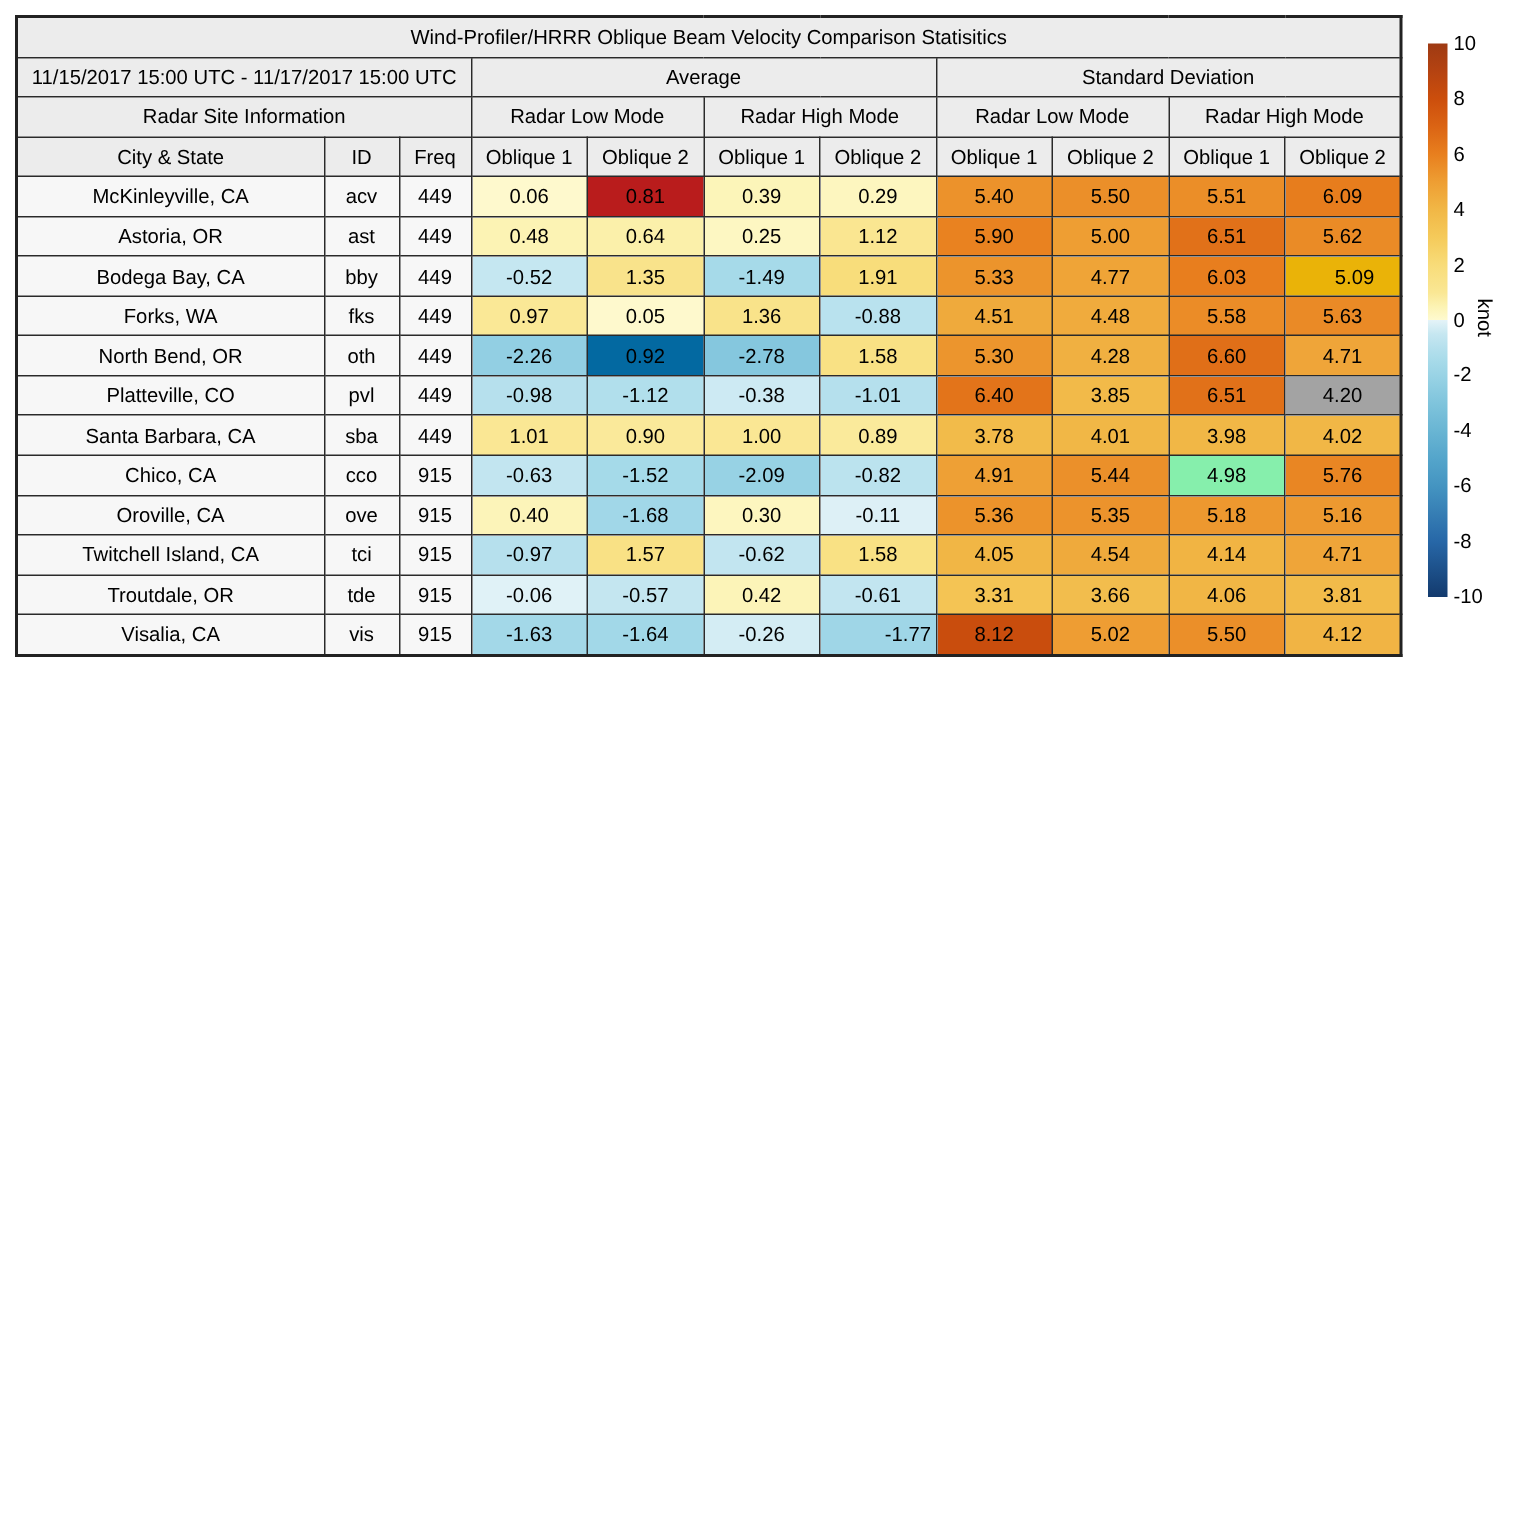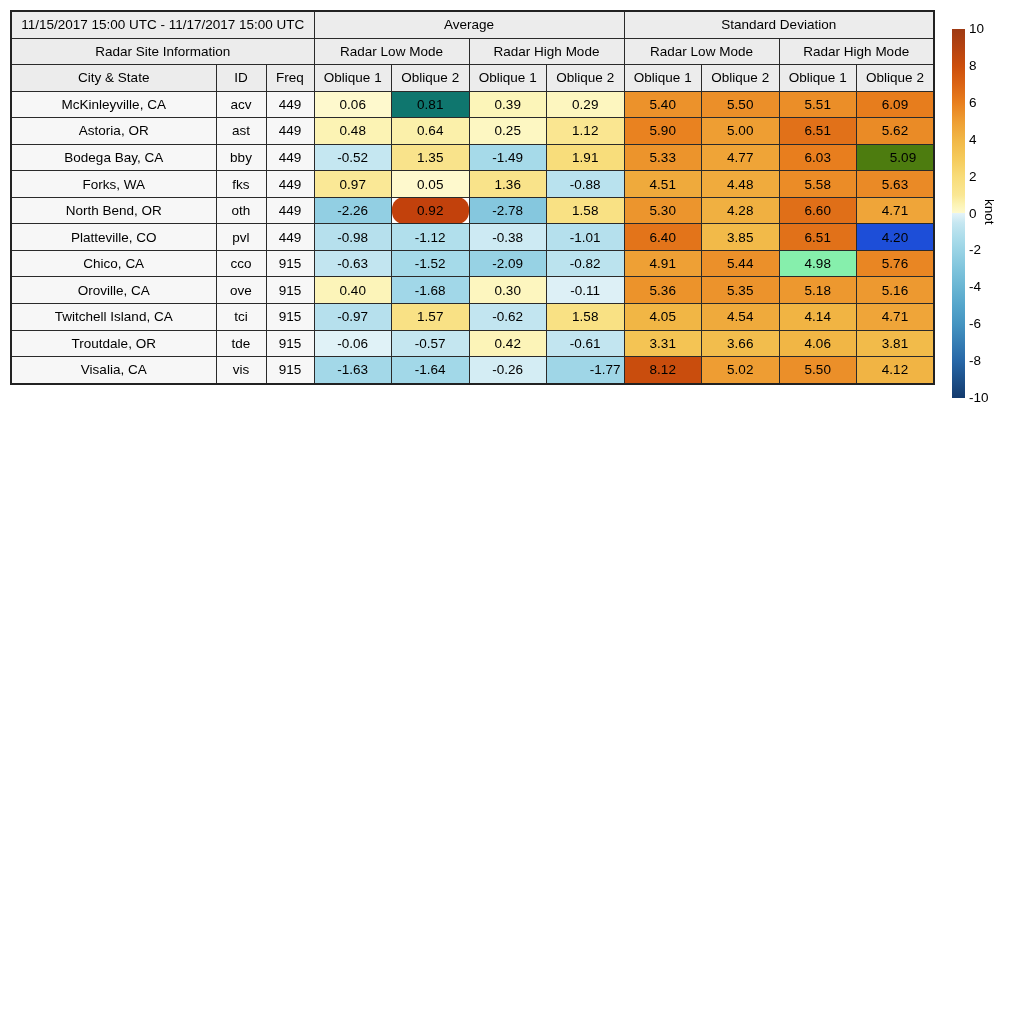--- a/index.html
+++ b/index.html
@@ -76,20 +76,23 @@
         <col style="width:77.5px">
         <col style="width:77.5px">
         <col style="width:77.5px">
       <col style="width:77.5px">
         <col style="width:77.5px">
         <col style="width:77.5px">
         <col style="width:77.5px">
     </colgroup>
     <thead>
       <tr>
+        <th colspan="11" class="hdr">Wind-Profiler/HRRR Oblique Beam Velocity Comparison Statisitics</th>
+      </tr>
+      <tr>
         <th colspan="3" class="hdr">11/15/2017 15:00 UTC - 11/17/2017 15:00 UTC</th>
         <th colspan="4" class="hdr">Average</th>
         <th colspan="4" class="hdr">Standard Deviation</th>
       </tr>
       <tr>
         <th colspan="3" class="hdr">Radar Site Information</th>
         <th colspan="2" class="hdr">Radar Low Mode</th>
         <th colspan="2" class="hdr">Radar High Mode</th>
         <th colspan="2" class="hdr">Radar Low Mode</th>
         <th colspan="2" class="hdr">Radar High Mode</th>
@@ -107,21 +110,21 @@
         <th class="hdr">Oblique 1</th>
         <th class="hdr">Oblique 2</th>
       </tr>
     </thead>
     <tbody id="tbody">
         <tr>
           <td class="site">McKinleyville, CA</td>
           <td class="site">acv</td>
           <td class="site">449</td>
           <td style="background: rgb(254, 249, 205);">0.06</td>
-          <td style="background: #0f766e;">0.81</td>
+          <td style="background: #b91c1c;">0.81</td>
           <td style="background: rgb(252, 245, 185);">0.39</td>
           <td style="background: rgb(253, 246, 191);">0.29</td>
           <td style="background: rgb(236, 146, 43);">5.40</td>
           <td style="background: rgb(235, 143, 41);">5.50</td>
           <td style="background: rgb(235, 142, 40);">5.51</td>
           <td style="background: rgb(231, 125, 29);">6.09</td>
         </tr>
         <tr>
           <td class="site">Astoria, OR</td>
           <td class="site">ast</td>
@@ -139,60 +142,73 @@
           <td class="site">Bodega Bay, CA</td>
           <td class="site">bby</td>
           <td class="site">449</td>
           <td style="background: rgb(197, 231, 241);">-0.52</td>
           <td style="background: rgb(249, 227, 139);">1.35</td>
           <td style="background: rgb(166, 218, 233);">-1.49</td>
           <td style="background: rgb(248, 221, 123);">1.91</td>
           <td style="background: rgb(236, 148, 44);">5.33</td>
           <td style="background: rgb(239, 164, 55);">4.77</td>
           <td style="background: rgb(232, 126, 30);">6.03</td>
-          <td style="background: #4d7c0f; padding-left: 16px;">5.09</td>
+          <td style="background: #eab308; padding-left: 16px;">5.09</td>
         </tr>
         <tr>
           <td class="site">Forks, WA</td>
           <td class="site">fks</td>
           <td class="site">449</td>
           <td style="background: rgb(250, 232, 150);">0.97</td>
           <td style="background: rgb(254, 249, 205);">0.05</td>
           <td style="background: rgb(249, 227, 138);">1.36</td>
           <td style="background: rgb(185, 226, 238);">-0.88</td>
           <td style="background: rgb(239, 170, 60); margin-left: 17px;">4.51</td>
           <td style="background: rgb(240, 171, 61);">4.48</td>
           <td style="background: rgb(235, 140, 39);">5.58</td>
           <td style="background: rgb(234, 138, 38);">5.63</td>
         </tr>
         <tr>
           <td class="site">North Bend, OR</td>
           <td class="site">oth</td>
           <td class="site">449</td>
           <td style="background: rgb(146, 207, 227);">-2.26</td>
-          <td style="background: #c2410c; border-radius: 12px;">0.92</td>
+          <td style="background: #0369a1;">0.92</td>
           <td style="background: rgb(133, 199, 222);">-2.78</td>
           <td style="background: rgb(249, 225, 132);">1.58</td>
           <td style="background: rgb(236, 149, 45);">5.30</td>
           <td style="background: rgb(240, 176, 65);">4.28</td>
           <td style="background: rgb(224, 111, 24);">6.60</td>
           <td style="background: rgb(239, 165, 57);">4.71</td>
         </tr>
         <tr>
           <td class="site">Platteville, CO</td>
           <td class="site">pvl</td>
           <td class="site">449</td>
           <td style="background: rgb(182, 224, 237);">-0.98</td>
           <td style="background: rgb(177, 223, 236);">-1.12</td>
           <td style="background: rgb(205, 234, 243);">-0.38</td>
           <td style="background: rgb(181, 224, 237);">-1.01</td>
           <td style="background: rgb(227, 116, 26);">6.40</td>
           <td style="background: rgb(242, 186, 73);">3.85</td>
           <td style="background: rgb(225, 113, 25);">6.51</td>
-          <td style="background: #1d4ed8;">4.20</td>
+          <td style="background: #a3a3a3;">4.20</td>
+        </tr>
+        <tr>
+          <td class="site">Santa Barbara, CA</td>
+          <td class="site">sba</td>
+          <td class="site">449</td>
+          <td style="background: rgb(250, 231, 148);">1.01</td>
+          <td style="background: rgb(250, 233, 154);">0.90</td>
+          <td style="background: rgb(250, 231, 148);">1.00</td>
+          <td style="background: rgb(250, 234, 155);">0.89</td>
+          <td style="background: rgb(242, 187, 74);">3.78</td>
+          <td style="background: rgb(241, 183, 70);">4.01</td>
+          <td style="background: rgb(241, 183, 70);">3.98</td>
+          <td style="background: rgb(241, 183, 70);">4.02</td>
         </tr>
         <tr>
           <td class="site">Chico, CA</td>
           <td class="site">cco</td>
           <td class="site">915</td>
           <td style="background: rgb(194, 229, 240);">-0.63</td>
           <td style="background: rgb(165, 218, 233);">-1.52</td>
           <td style="background: rgb(151, 210, 228);">-2.09</td>
           <td style="background: rgb(187, 227, 238);">-0.82</td>
           <td style="background: rgb(238, 160, 53);">4.91</td>

